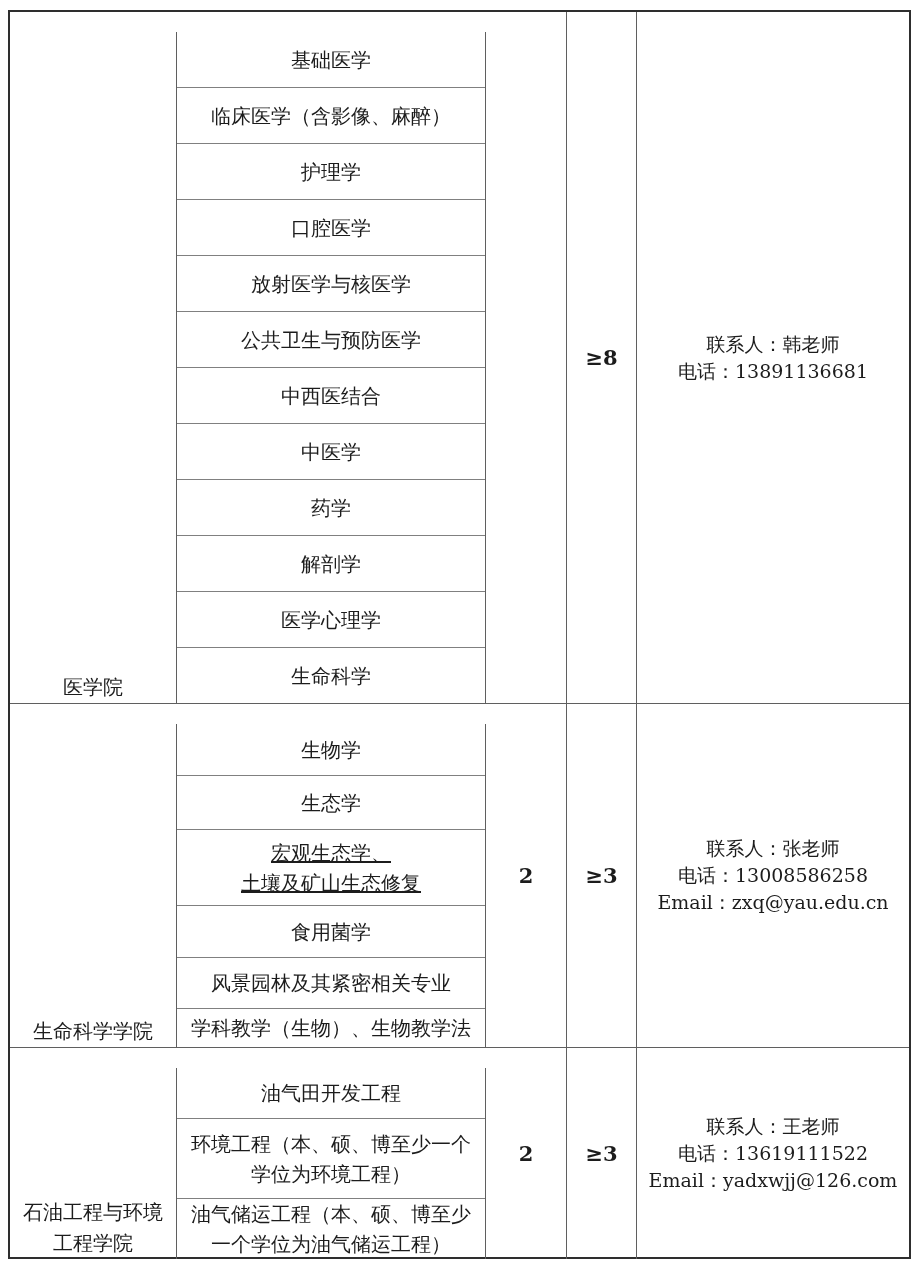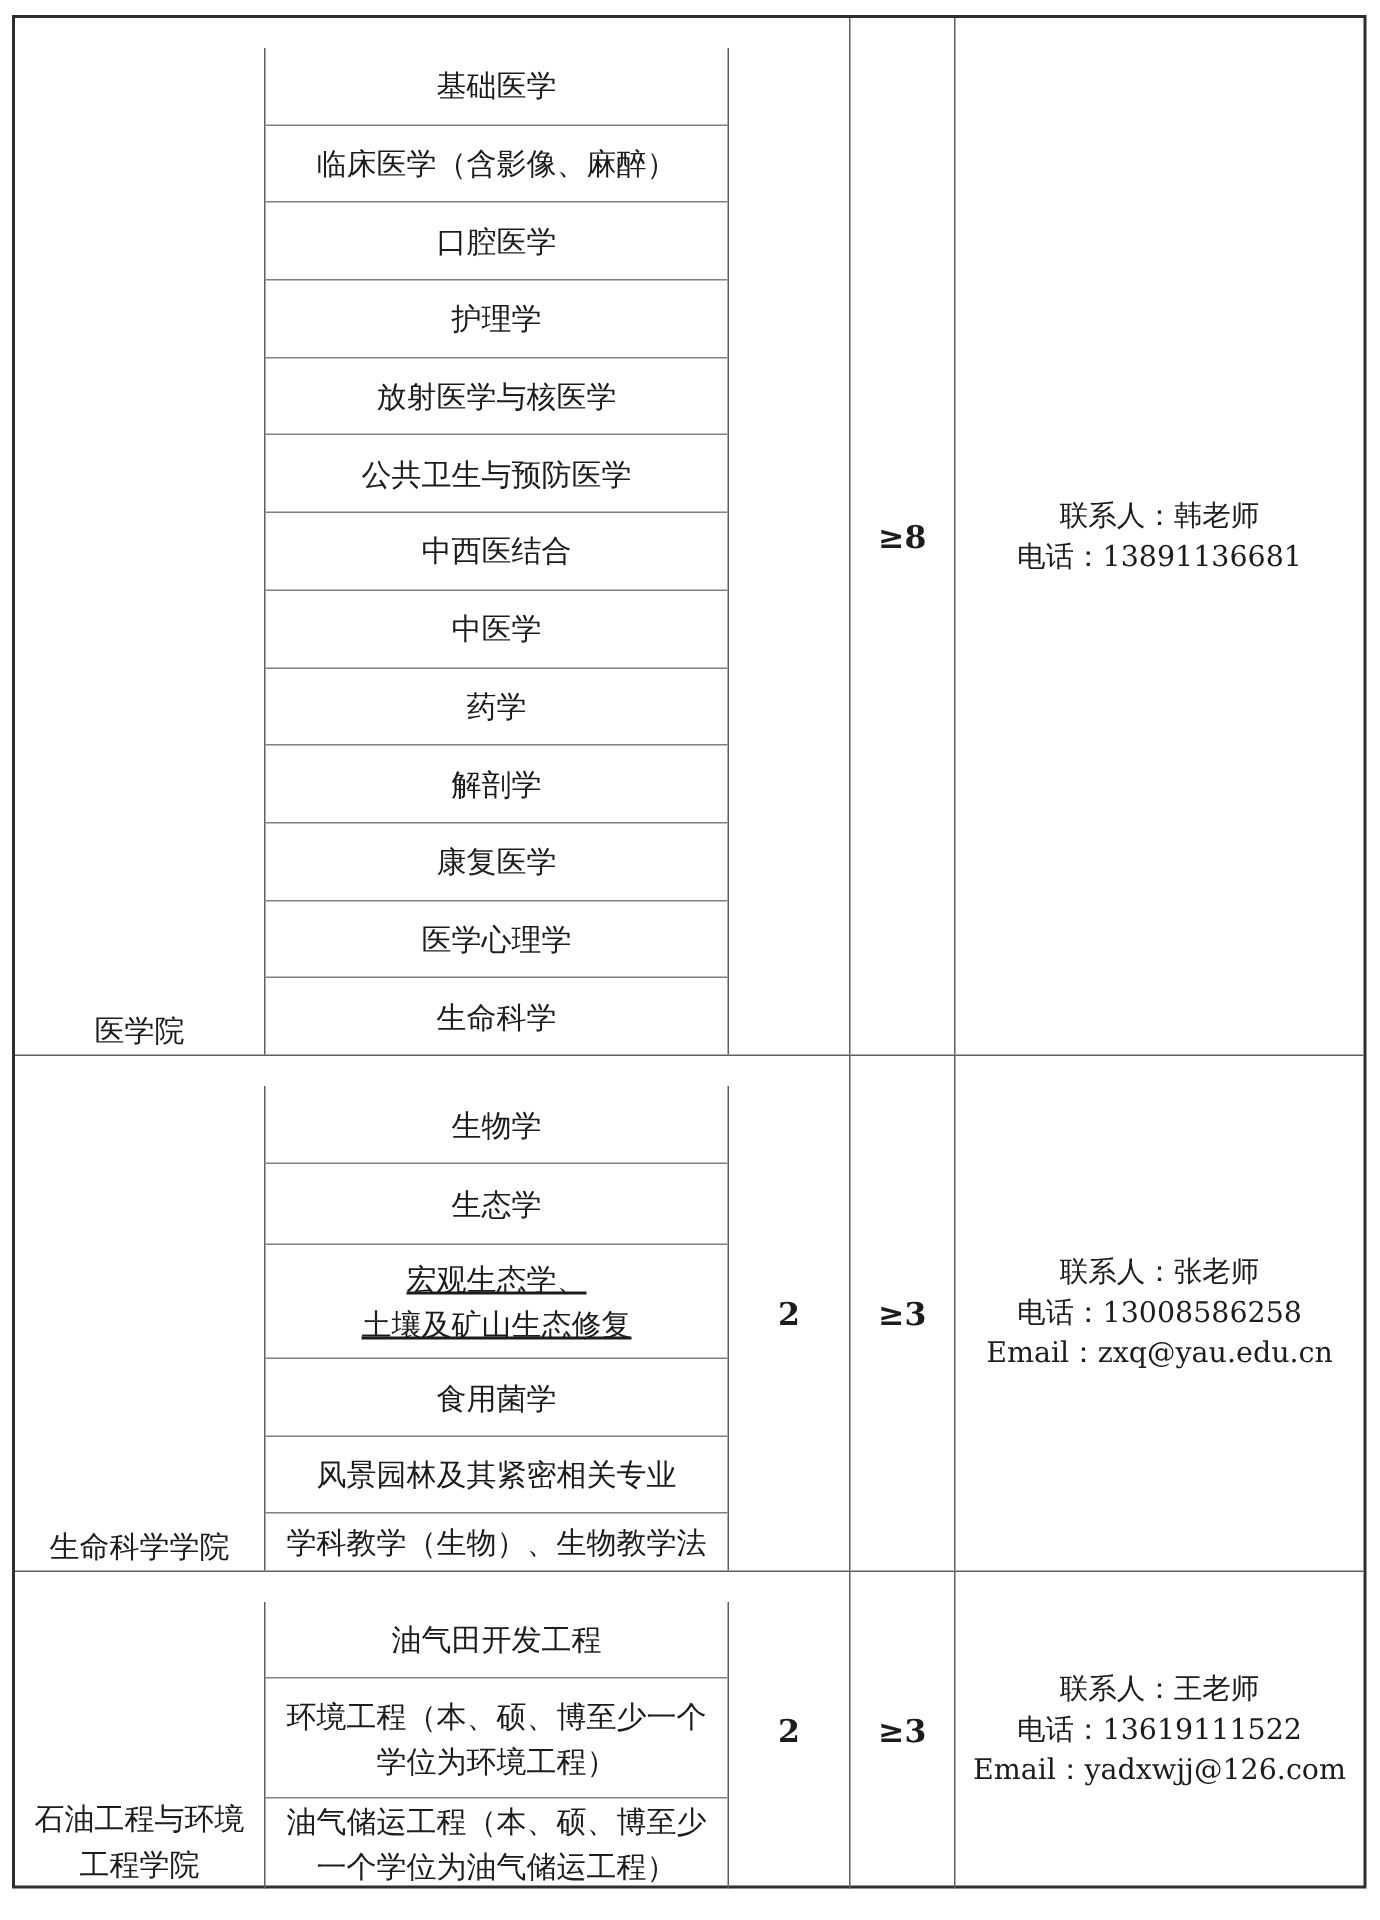--- a/index.html
+++ b/index.html
@@ -103,45 +103,42 @@
         <span>医学院</span>
       </div>
       <div class="majors-col">
         <div class="major-row">
             <span>基础医学</span>
           </div>
         <div class="major-row">
             <span>临床医学（含影像、麻醉）</span>
           </div>
         <div class="major-row">
+            <span>护理学</span>
+          </div>
+        <div class="major-row">
             <span>口腔医学</span>
           </div>
         <div class="major-row">
-            <span>护理学</span>
-          </div>
-        <div class="major-row">
             <span>放射医学与核医学</span>
           </div>
         <div class="major-row">
             <span>公共卫生与预防医学</span>
           </div>
         <div class="major-row">
             <span>中西医结合</span>
           </div>
         <div class="major-row">
             <span>中医学</span>
           </div>
         <div class="major-row">
             <span>药学</span>
           </div>
         <div class="major-row">
             <span>解剖学</span>
-          </div>
-        <div class="major-row">
-            <span>康复医学</span>
           </div>
         <div class="major-row">
             <span>医学心理学</span>
           </div>
         <div class="major-row">
             <span>生命科学</span>
           </div>
       </div>
       <div class="cell num"></div>
       <div class="cell minreq vline">≥8</div>

